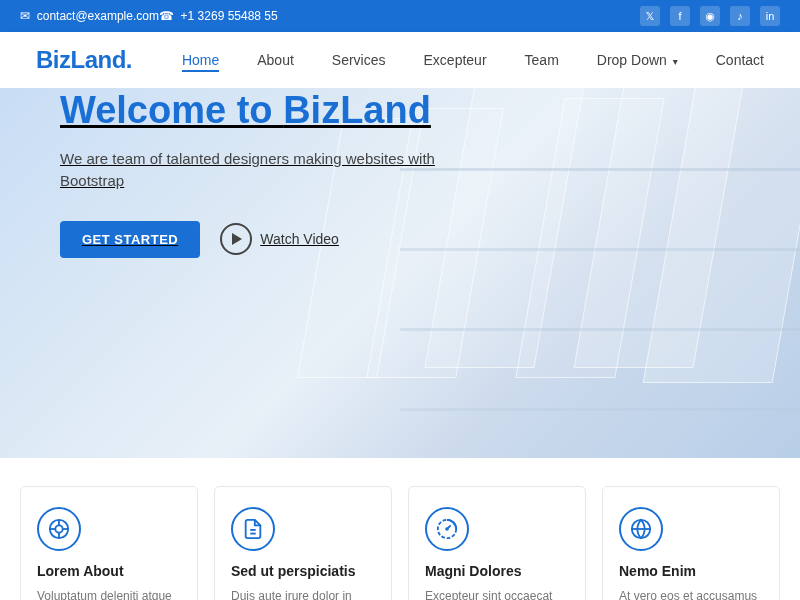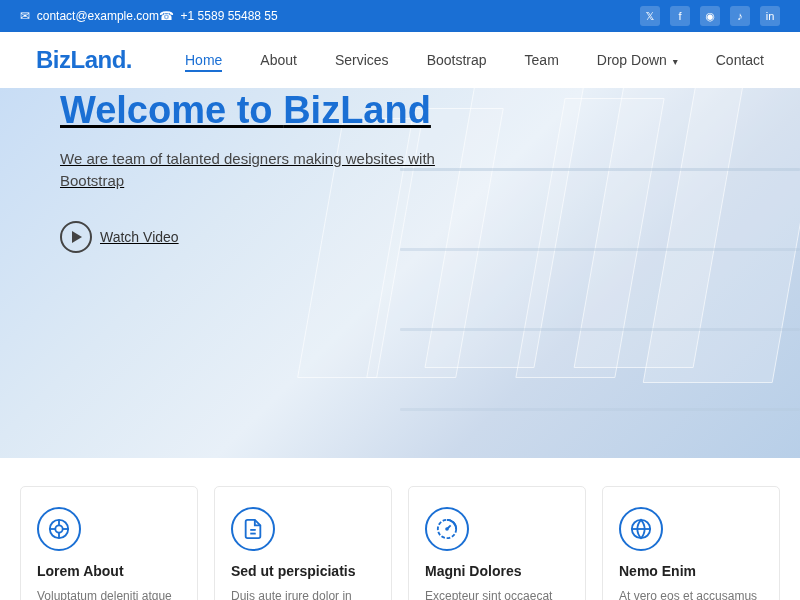--- a/index.html
+++ b/index.html
@@ -194,41 +194,41 @@
 <body>
 
 <div class="top-bar">
   <div class="top-bar-left">
     <span>
       <span>✉</span>
       &nbsp;<span>contact@example.com</span>
     </span>
     <span>
       <span>☎</span>
-      &nbsp;<span>+1 5589 55488 55</span>
+      &nbsp;<span>+1 3269 55488 55</span>
     </span>
   </div>
   <div class="top-bar-right">
     <span class="social-icon">𝕏</span>
     <span class="social-icon">f</span>
     <span class="social-icon">◉</span>
     <span class="social-icon">♪</span>
     <span class="social-icon">in</span>
   </div>
 </div>
 
 <nav class="navbar">
   <div class="logo">
     <span>BizLand</span><span style="color:#1a6fd4;">.</span>
   </div>
   <ul class="nav-links">
     <li><a href="#" class="active">Home</a></li>
     <li><a href="#">About</a></li>
     <li><a href="#">Services</a></li>
-    <li><a href="#">Bootstrap</a></li>
+    <li><a href="#">Excepteur</a></li>
     <li><a href="#">Team</a></li>
     <li><a href="#">Drop Down <span class="dropdown-arrow">▾</span></a></li>
     <li><a href="#">Contact</a></li>
   </ul>
 </nav>
 
 <section class="hero">
   <div class="hero-bg"></div>
 
   <div class="glass-panels">
@@ -244,20 +244,21 @@
     <div class="glass-panel" style="width:400px;height:3px;top:240px;right:0;background:rgba(180,200,220,0.4);border:none;"></div>
     <div class="glass-panel" style="width:400px;height:3px;top:320px;right:0;background:rgba(180,200,220,0.3);border:none;"></div>
   </div>
 
   <div class="hero-content">
     <h1 class="hero-title">
       <span>Welcome to </span><span style="color:#1a6fd4;">BizLand</span>
     </h1>
     <p class="hero-subtitle">We are team of talanted designers making websites with Bootstrap</p>
     <div class="hero-actions">
+      <button class="btn-primary">GET STARTED</button>
       <button class="btn-video">
         <span class="play-icon">
           <span class="play-triangle"></span>
         </span>
         <span>Watch Video</span>
       </button>
     </div>
   </div>
 </section>
 

